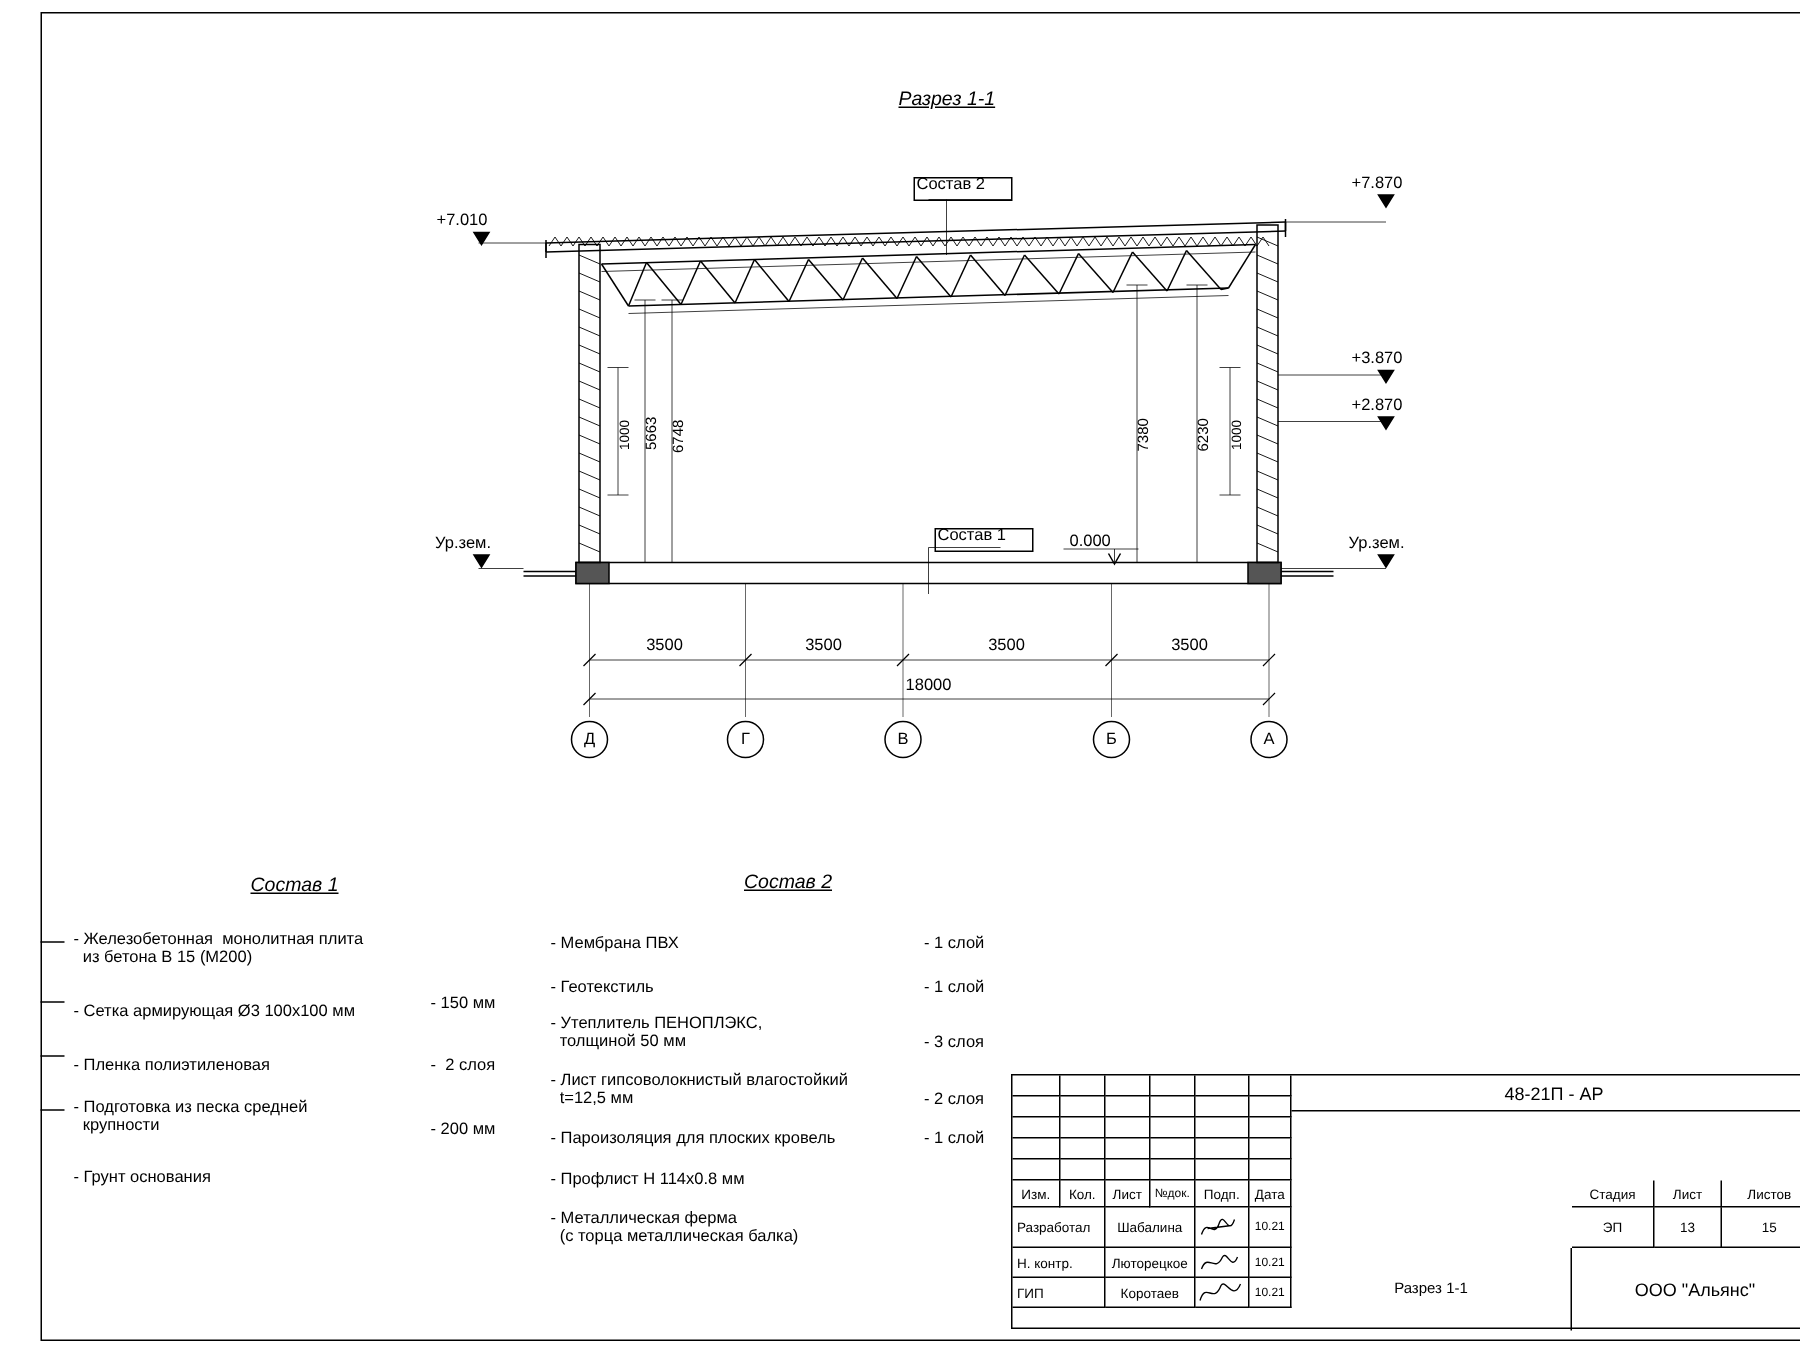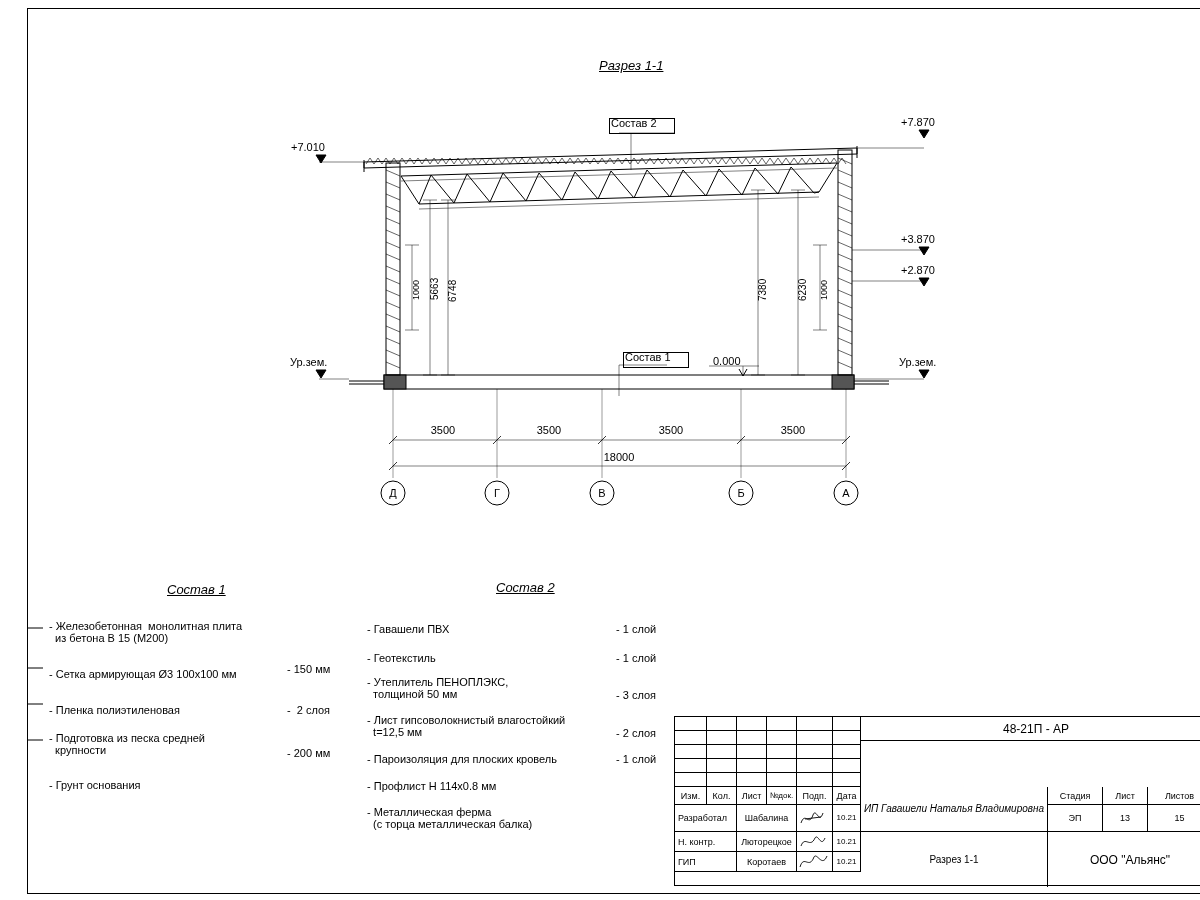--- a/index.html
+++ b/index.html
@@ -271,21 +271,21 @@
 
     <div class="listline" style="left:30px;top:732px;">- Подготовка из песка средней
   крупности</div>
     <div class="listline" style="left:268px;top:747px;">- 200 мм</div>
 
     <div class="listline" style="left:30px;top:779px;">- Грунт основания</div>
   </div>
 
   <div class="title-ul" style="left:477px;top:580px;">Состав 2</div>
   <div class="compose-col">
-    <div class="listline" style="left:348px;top:623px;">- Гавашели ПВХ</div>
+    <div class="listline" style="left:348px;top:623px;">- Мембрана ПВХ</div>
     <div class="listline" style="left:597px;top:623px;">- 1 слой</div>
 
     <div class="listline" style="left:348px;top:652px;">- Геотекстиль</div>
     <div class="listline" style="left:597px;top:652px;">- 1 слой</div>
 
     <div class="listline" style="left:348px;top:676px;">- Утеплитель ПЕНОПЛЭКС,
   толщиной 50 мм</div>
     <div class="listline" style="left:597px;top:689px;">- 3 слоя</div>
 
     <div class="listline" style="left:348px;top:714px;">- Лист гипсоволокнистый влагостойкий
@@ -367,21 +367,20 @@
     <div class="cell" style="left:62px;top:135px;width:60px;height:20px;">Коротаев</div>
     <div class="cell" style="left:122px;top:135px;width:36px;height:20px;">
       <svg width="34" height="18">
         <path d="M3 15 C7 2, 12 18, 17 5 C20 0, 25 16, 30 4" stroke="#000" fill="none" stroke-width="0.9"></path>
       </svg>
     </div>
     <div class="cell" style="left:158px;top:135px;width:28px;height:20px;font-size:8px;">10.21</div>
 
     <div class="cell" style="left:186px;top:0;width:351px;height:24px;font-size:12px;">48-21П - АР</div>
 
-    <div class="cell" style="left:186px;top:70px;width:187px;height:45px;font-size:10px;font-style:italic;">ИП Гавашели Наталья Владимировна</div>
     <div class="cell" style="left:373px;top:70px;width:55px;height:18px;">Стадия</div>
     <div class="cell" style="left:428px;top:70px;width:45px;height:18px;">Лист</div>
     <div class="cell" style="left:473px;top:70px;width:64px;height:18px;">Листов</div>
 
     <div class="cell" style="left:373px;top:88px;width:55px;height:27px;">ЭП</div>
     <div class="cell" style="left:428px;top:88px;width:45px;height:27px;">13</div>
     <div class="cell" style="left:473px;top:88px;width:64px;height:27px;">15</div>
 
     <div class="cell" style="left:186px;top:115px;width:187px;height:55px;font-size:10px;border-bottom:none;">Разрез 1-1</div>
     <div class="cell" style="left:373px;top:115px;width:164px;height:55px;font-size:12px;border-right:none;border-bottom:none;">ООО "Альянс"</div>

